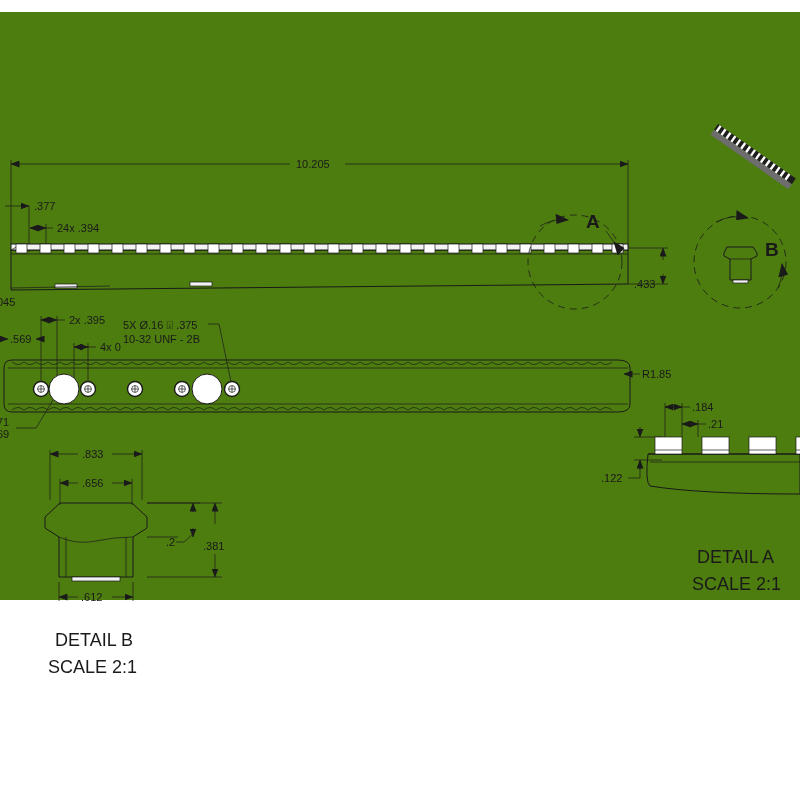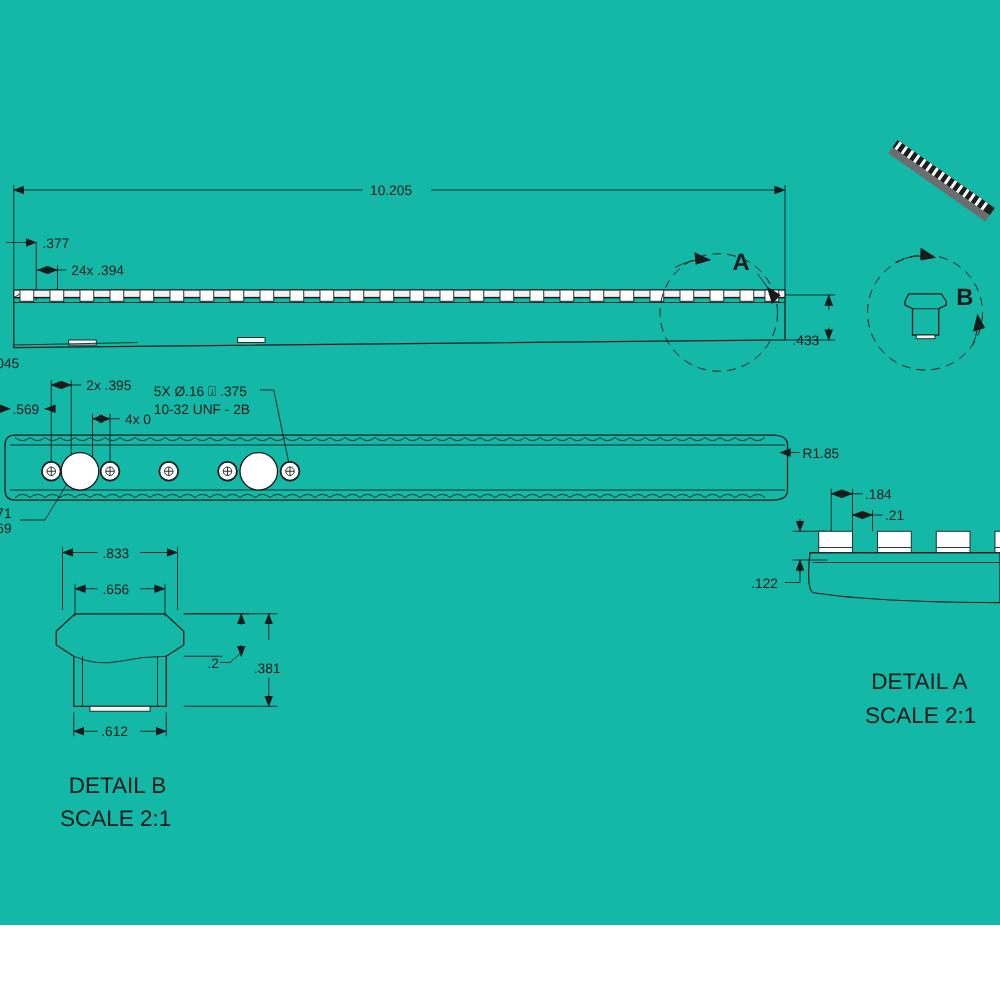--- a/index.html
+++ b/index.html
@@ -11,22 +11,23 @@
   body {
     width: 800px;
     height: 800px;
     overflow: hidden;
     font-family: "Liberation Sans", sans-serif;
     color: #1a1a1a;
   }
   #sheet {
     position: relative;
     width: 800px;
-    height: 740px;
-    background: #14b8a6;
+    height: 588px;
+    background: #4d7c0f;
+    margin-top: 12px;
   }
   #sheet svg {
     position: absolute;
     left: 0;
     top: 0;
     width: 800px;
     height: 800px;
     display: block;
   }
   .dimtext {

